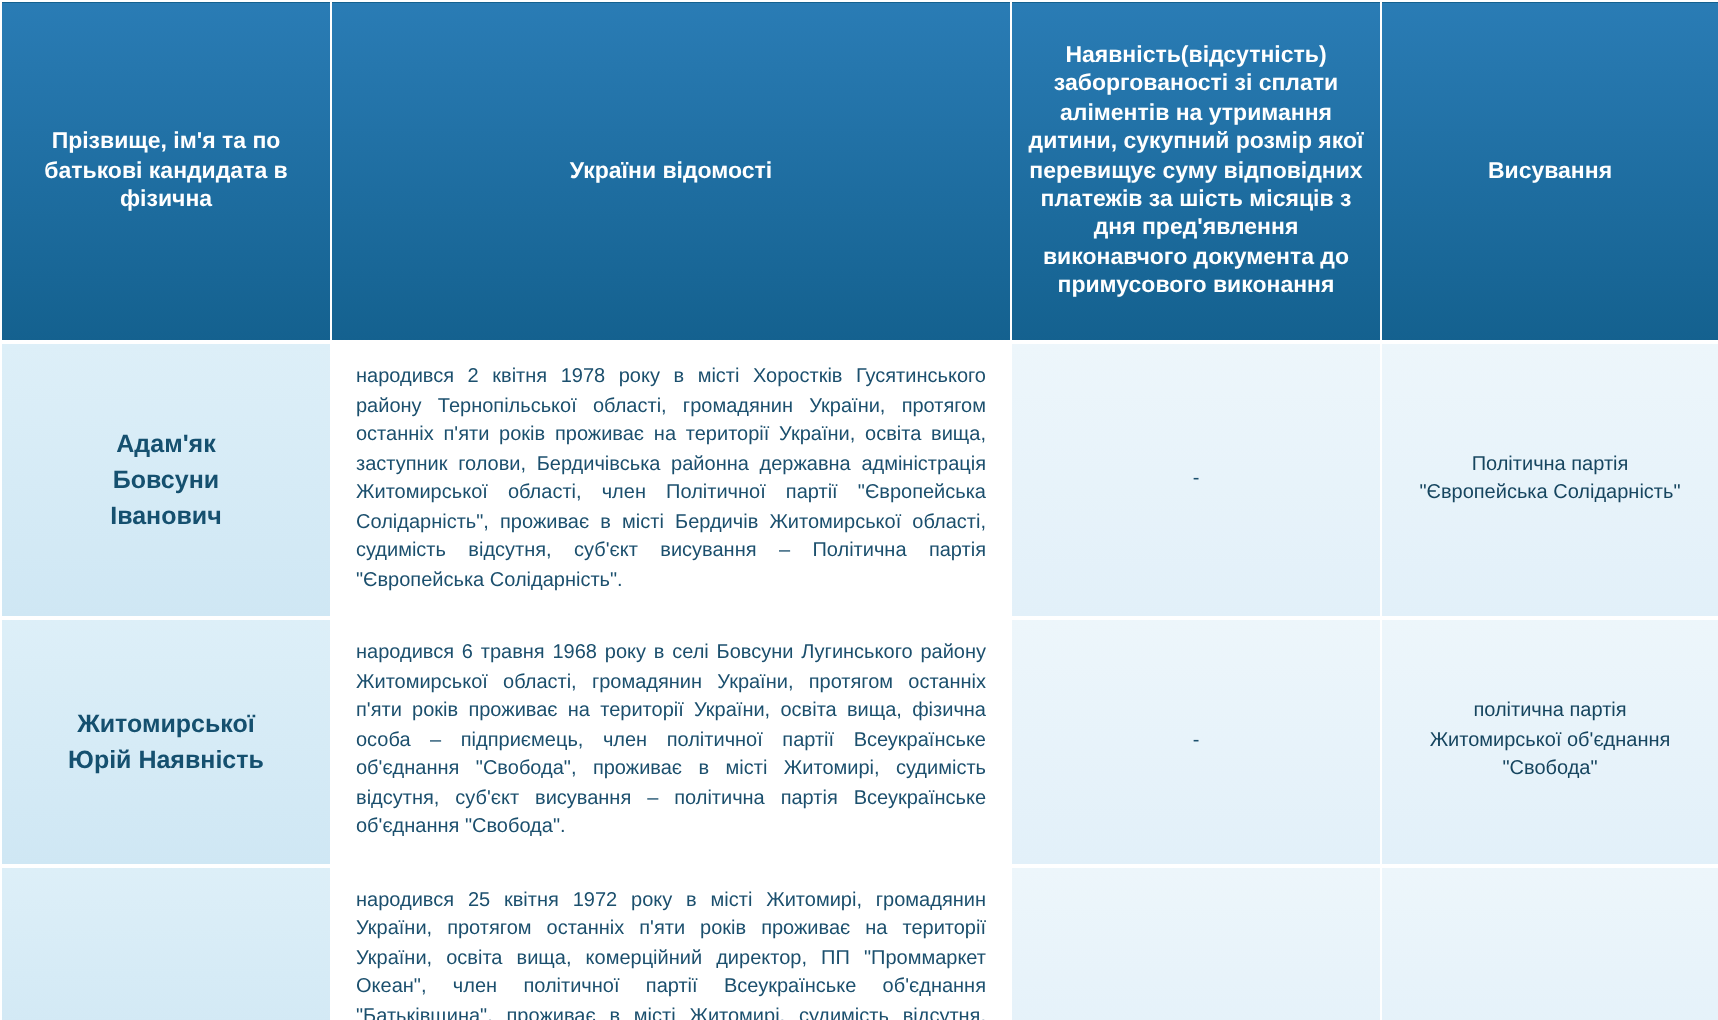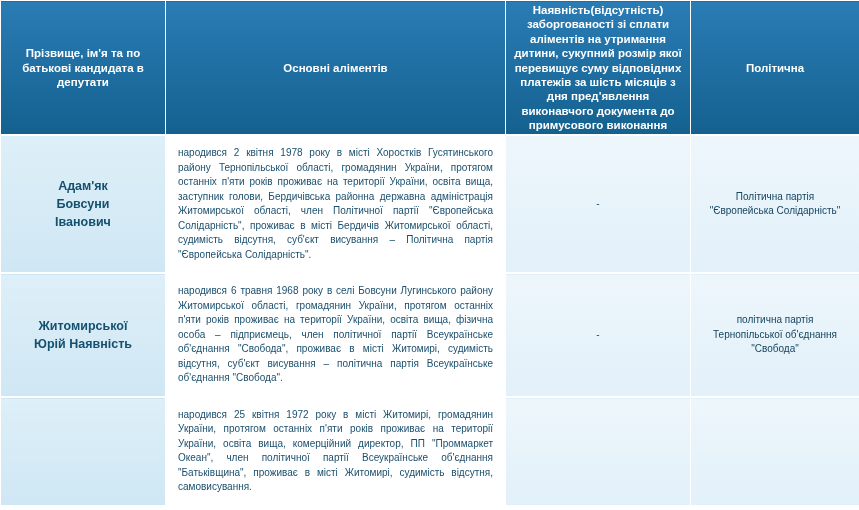--- a/index.html
+++ b/index.html
@@ -19,21 +19,21 @@
     table-layout: fixed;
   }
   .candidates-table th {
     background: #1f6fa8;
     background: linear-gradient(180deg, #2a7cb5 0%, #14618f 100%);
     color: #ffffff;
     font-size: 11.5px;
     font-weight: bold;
     text-align: center;
     vertical-align: middle;
-    padding: 2px 8px;
+    padding: 20px 8px;
     border: 1px solid #ffffff;
     line-height: 1.25;
   }
   .candidates-table td {
     border: 1px solid #ffffff;
     vertical-align: middle;
     font-size: 10px;
     color: #16455f;
     line-height: 1.45;
   }
@@ -79,24 +79,24 @@
 
 <table class="candidates-table">
   <colgroup>
     <col class="col-name">
     <col class="col-info">
     <col class="col-debt">
     <col class="col-nom">
   </colgroup>
   <thead>
     <tr>
-      <th>Прізвище, ім'я та по батькові кандидата в депутати</th>
-      <th>Основні аліментів</th>
+      <th>Прізвище, ім'я та по батькові кандидата в фізична</th>
+      <th>України відомості</th>
       <th>Наявність(відсутність) заборгованості зі сплати аліментів на утримання дитини, сукупний розмір якої перевищує суму відповідних платежів за шість місяців з дня пред'явлення виконавчого документа до примусового виконання</th>
-      <th>Політична</th>
+      <th>Висування</th>
     </tr>
   </thead>
   <tbody>
 
     <tr class="row-sep">
       <td class="cell-name">
         <span class="name-line">Адам'як</span>
         <span class="name-line">Бовсуни Іванович</span>
       </td>
       <td class="cell-info">народився 2 квітня 1978 року в місті Хоростків Гусятинського району Тернопільської області, громадянин України, протягом останніх п'яти років проживає на території України, освіта вища, заступник голови, Бердичівська районна державна адміністрація Житомирської області, член Політичної партії "Європейська Солідарність", проживає в місті Бердичів Житомирської області, судимість відсутня, суб'єкт висування – Політична партія "Європейська Солідарність".</td>
@@ -109,21 +109,21 @@
 
     <tr class="row-sep">
       <td class="cell-name">
         <span class="name-line">Житомирської</span>
         <span class="name-line">Юрій Наявність</span>
       </td>
       <td class="cell-info">народився 6 травня 1968 року в селі Бовсуни Лугинського району Житомирської області, громадянин України, протягом останніх п'яти років проживає на території України, освіта вища, фізична особа – підприємець, член політичної партії Всеукраїнське об'єднання "Свобода", проживає в місті Житомирі, судимість відсутня, суб'єкт висування – політична партія Всеукраїнське об'єднання "Свобода".</td>
       <td class="cell-debt">-</td>
       <td class="cell-nom">
         <span class="nom-line">політична партія</span>
-        <span class="nom-line">Тернопільської об'єднання</span>
+        <span class="nom-line">Житомирської об'єднання</span>
         <span class="nom-line">"Свобода"</span>
       </td>
     </tr>
 
     <tr class="row-sep">
       <td class="cell-name">
         
         
       </td>
       <td class="cell-info">народився 25 квітня 1972 року в місті Житомирі, громадянин України, протягом останніх п'яти років проживає на території України, освіта вища, комерційний директор, ПП "Проммаркет Океан", член політичної партії Всеукраїнське об'єднання "Батьківщина", проживає в місті Житомирі, судимість відсутня, самовисування.</td>

